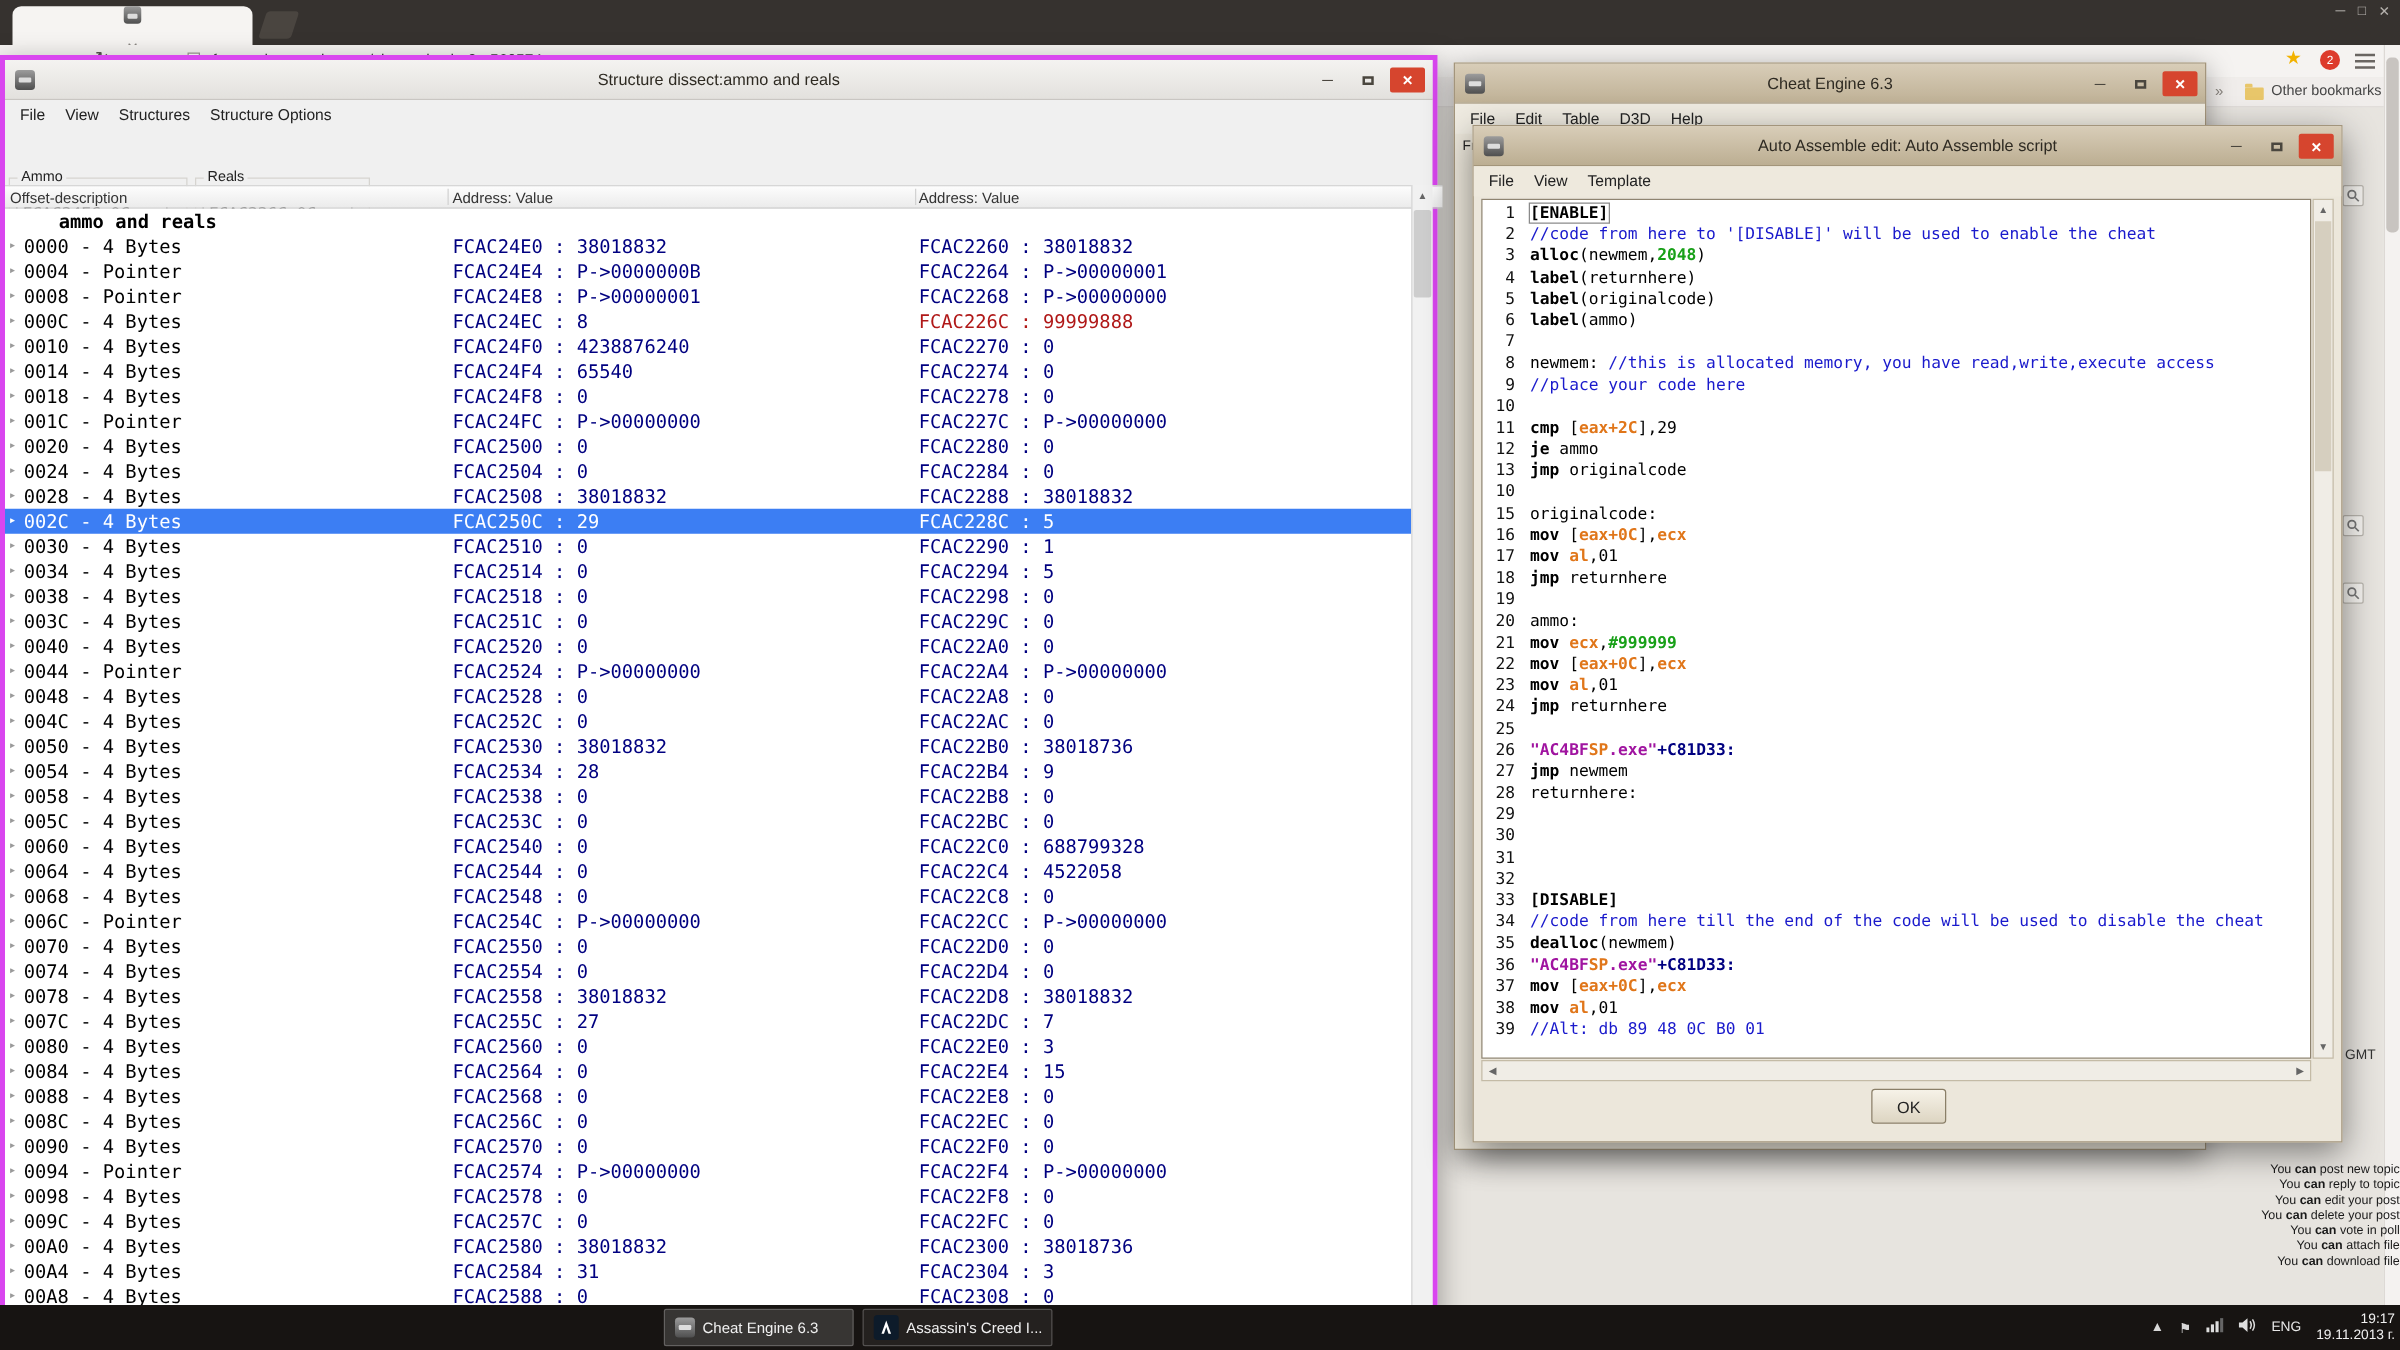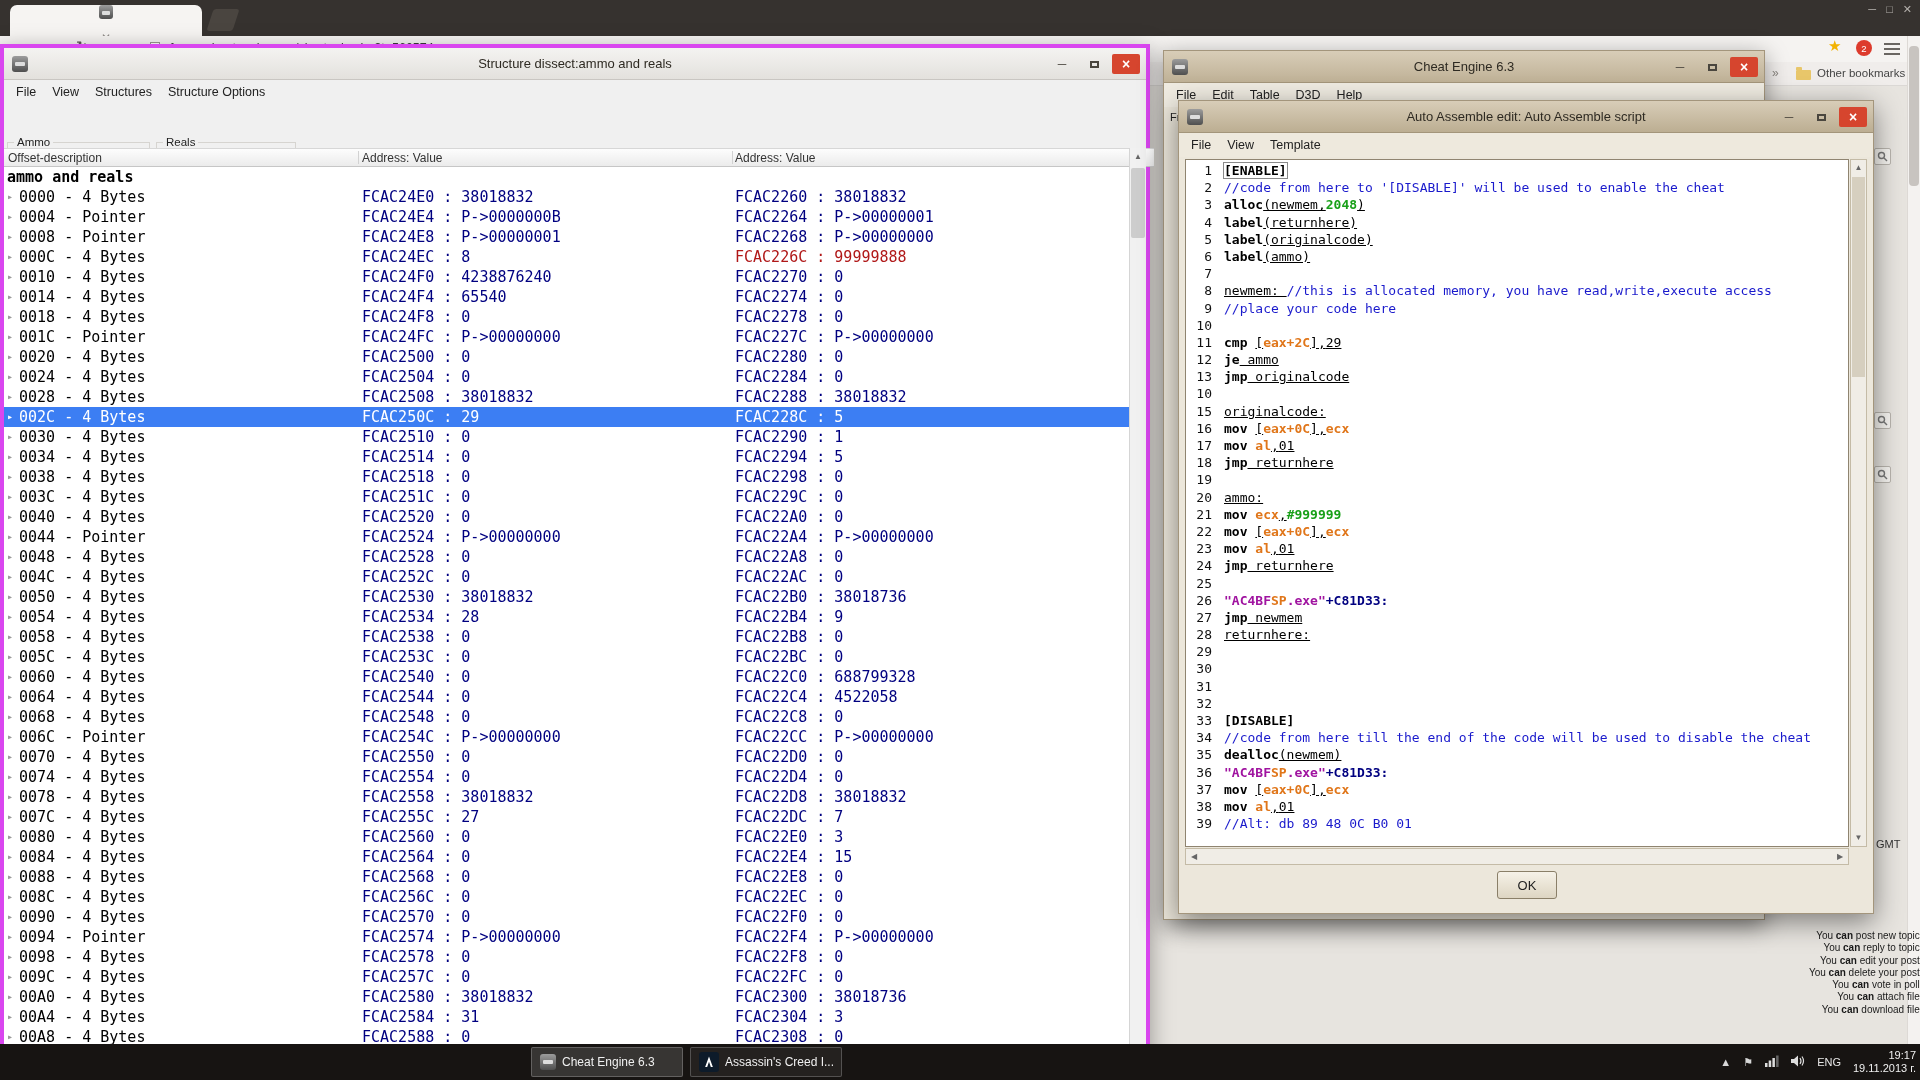--- a/index.html
+++ b/index.html
@@ -63,21 +63,21 @@
   #group-ammo { left:3px; width:143px; }
   #group-ammo input { width:121px; }
   #group-reals { left:152px; width:140px; }
   #group-reals input { width:120px; }
   #colheader { position:absolute; left:0; top:100px; width:1150px; height:19px;
                background:linear-gradient(#fdfdfd,#ebebeb); border-top:1px solid #d7d7d7; border-bottom:1px solid #c6c6c6; }
   #colheader span { position:absolute; top:2px; font-size:12px; color:#333; }
   .colsep { position:absolute; top:2px; bottom:2px; width:1px; background:#d2d2d2; }
   #dlist { position:absolute; left:0; top:119px; right:17px; bottom:0; background:#fff; overflow:hidden;
            font-family:"DejaVu Sans Mono",monospace; font-size:15px; }
-  #droot { height:20px; line-height:20px; font-weight:bold; color:#000; padding-left:3px; white-space:nowrap; }
+  #droot { height:20px; line-height:20px; font-weight:bold; color:#000; padding-left:3px; white-space:nowrap;margin-left:40px; }
   .drow { position:relative; height:20px; line-height:20px; white-space:nowrap; }
   .drow .exp { position:absolute; left:3px; font-size:10px; color:#9a9a9a; }
   .drow .off { position:absolute; left:15px; color:#000; }
   .drow .val { position:absolute; color:#000080; }
   .drow .v1 { left:358px; }
   .drow .v2 { left:731px; }
   .drow .val.red { color:#b01818; }
   .drow.sel { background:#3c7ef3; }
   .drow.sel .off, .drow.sel .val, .drow.sel .val.red, .drow.sel .exp { color:#fff; }
   #dvscroll { position:absolute; right:0; top:100px; bottom:0; width:17px; background:#f1f1f1; border-left:1px solid #d5d5d5; }
@@ -96,21 +96,21 @@
   #aawin { position:absolute; left:1178px; top:100px; width:696px; height:814px; background:#ece7db;
            border:1px solid #a3957c; box-shadow:0 8px 26px rgba(0,0,0,.45); z-index:30; }
   #aawin .titlebar { background:linear-gradient(#d8cdb8,#bcae92); border-bottom:1px solid #a3957a; }
   #aawin .titlebar .ce-ico { position:absolute; left:8px; top:8px; }
   #aawin .menubar { background:#eee9dd; }
   #editor { position:absolute; left:6px; top:58px; width:664px; height:688px; background:#fff; border:1px solid #8f8470; overflow:hidden; }
   #aa-lines { position:absolute; left:0; top:2px; right:0; }
   .aa-line { height:17.2px; white-space:pre; font-family:"DejaVu Sans Mono",monospace; font-size:13px; line-height:17.2px; }
   .aa-line .ln { display:inline-block; width:26px; text-align:right; margin-right:12px; color:#111; }
   .aa-line .code.boxed { outline:1px solid #8a8a8a; }
-  .sg-k { color:#000;text-decoration:underline; }
+  .sg-k { color:#000; }
   .sg-kb { color:#000; font-weight:bold; }
   .sg-c { color:#1a1acc; }
   .sg-r { color:#e0761a; font-weight:bold; }
   .sg-n { color:#18a018; font-weight:bold; }
   .sg-s { color:#a014a0; font-weight:bold; }
   .sg-a { color:#000080; font-weight:bold; }
   #aa-vscroll { position:absolute; left:671px; top:58px; width:17px; height:688px; background:#f0ede6; border:1px solid #c4bba6; }
   #aa-vscroll .arr { position:absolute; left:0; width:15px; text-align:center; font-size:8px; color:#666; height:16px; line-height:16px; }
   #aa-vthumb { position:absolute; left:1px; top:17px; width:13px; height:200px; background:#d6cfbf; }
   #aa-hscroll { position:absolute; left:6px; top:747px; width:664px; height:17px; background:#f0ede6; border:1px solid #c4bba6; }

